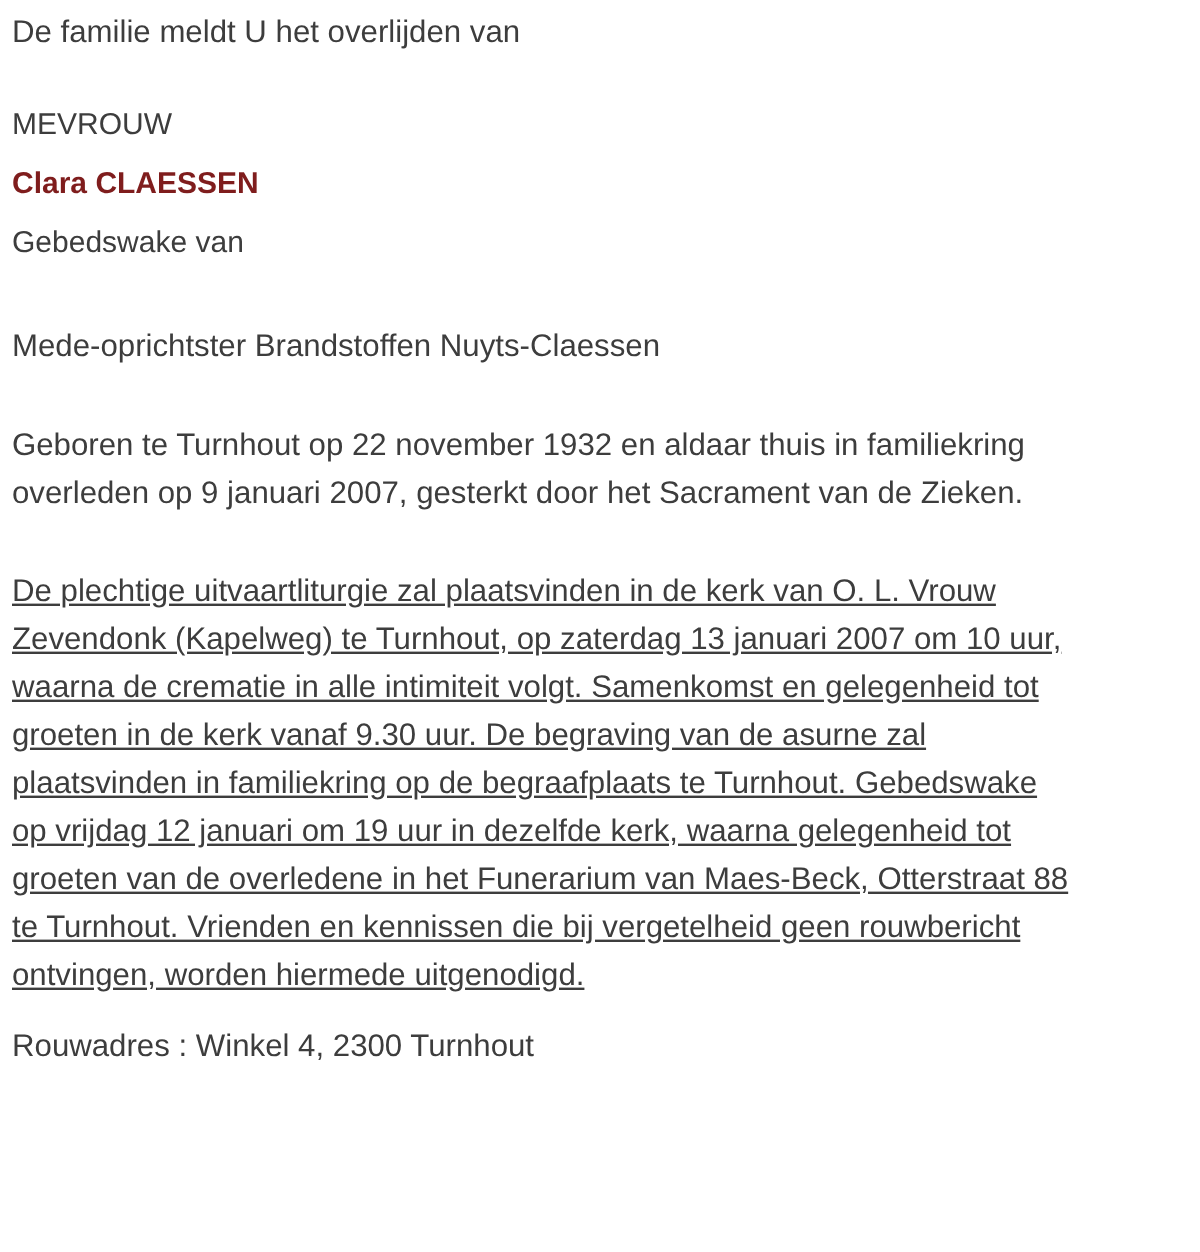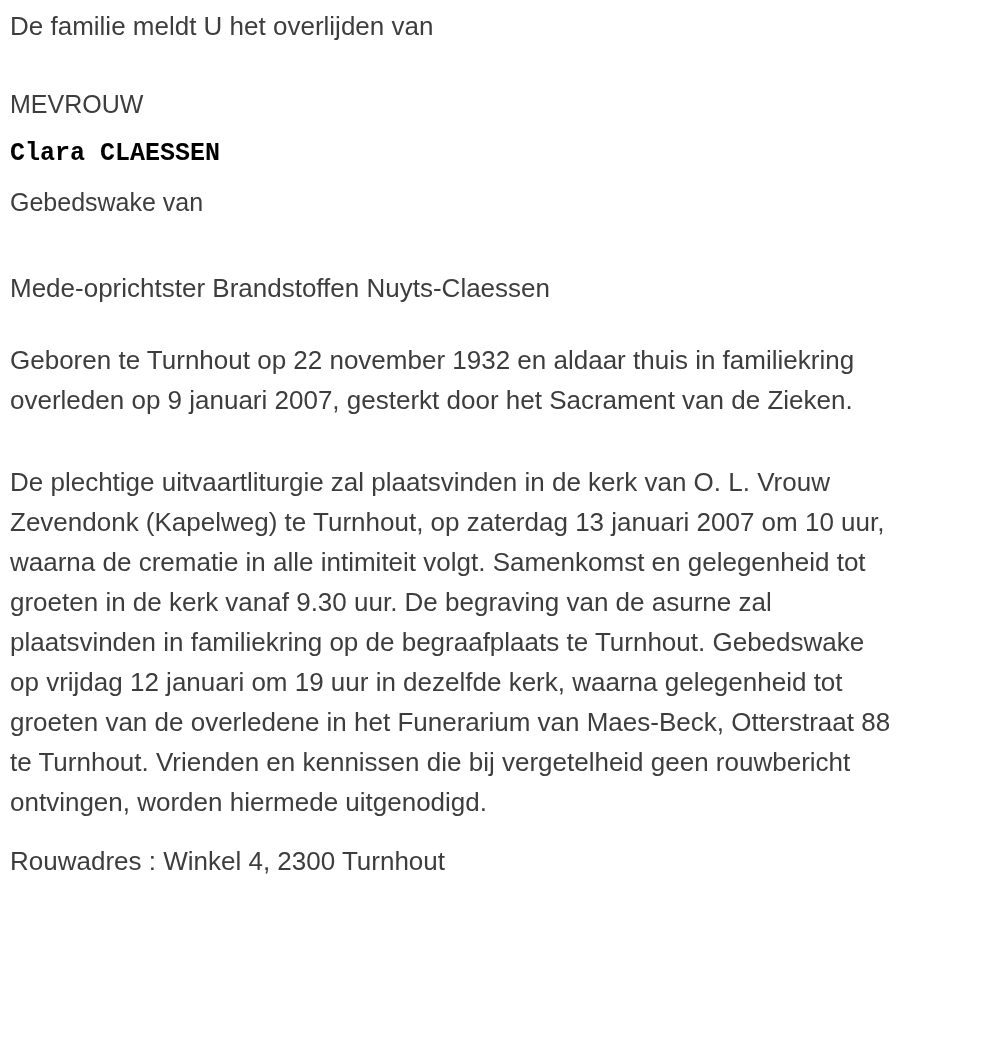--- a/index.html
+++ b/index.html
@@ -28,26 +28,25 @@
   .header-block {
     margin-top: 34px;
   }
   .hline {
     font-size: 25px;
     line-height: 49px;
     font-weight: 400;
   }
   .hline.name {
     font-weight: 700;
-    color: #000000;
-    font-family: Liberation Mono, monospace;
+    color: #7f1d1d;
   }
   .role-line { margin-top: 41px; }
-  .para-birth { margin-top: 32px; }
-  .para-funeral { margin-top: 42px; }
+  .para-birth { margin-top: 42px; }
+  .para-funeral { margin-top: 42px; text-decoration: underline; }
   .address-line { margin-top: 19px; }
 </style>
 </head>
 <body>
 
 <div class="doc">
 
   <p class="line">De familie meldt U het overlijden van</p>
 
   <div class="header-block">

